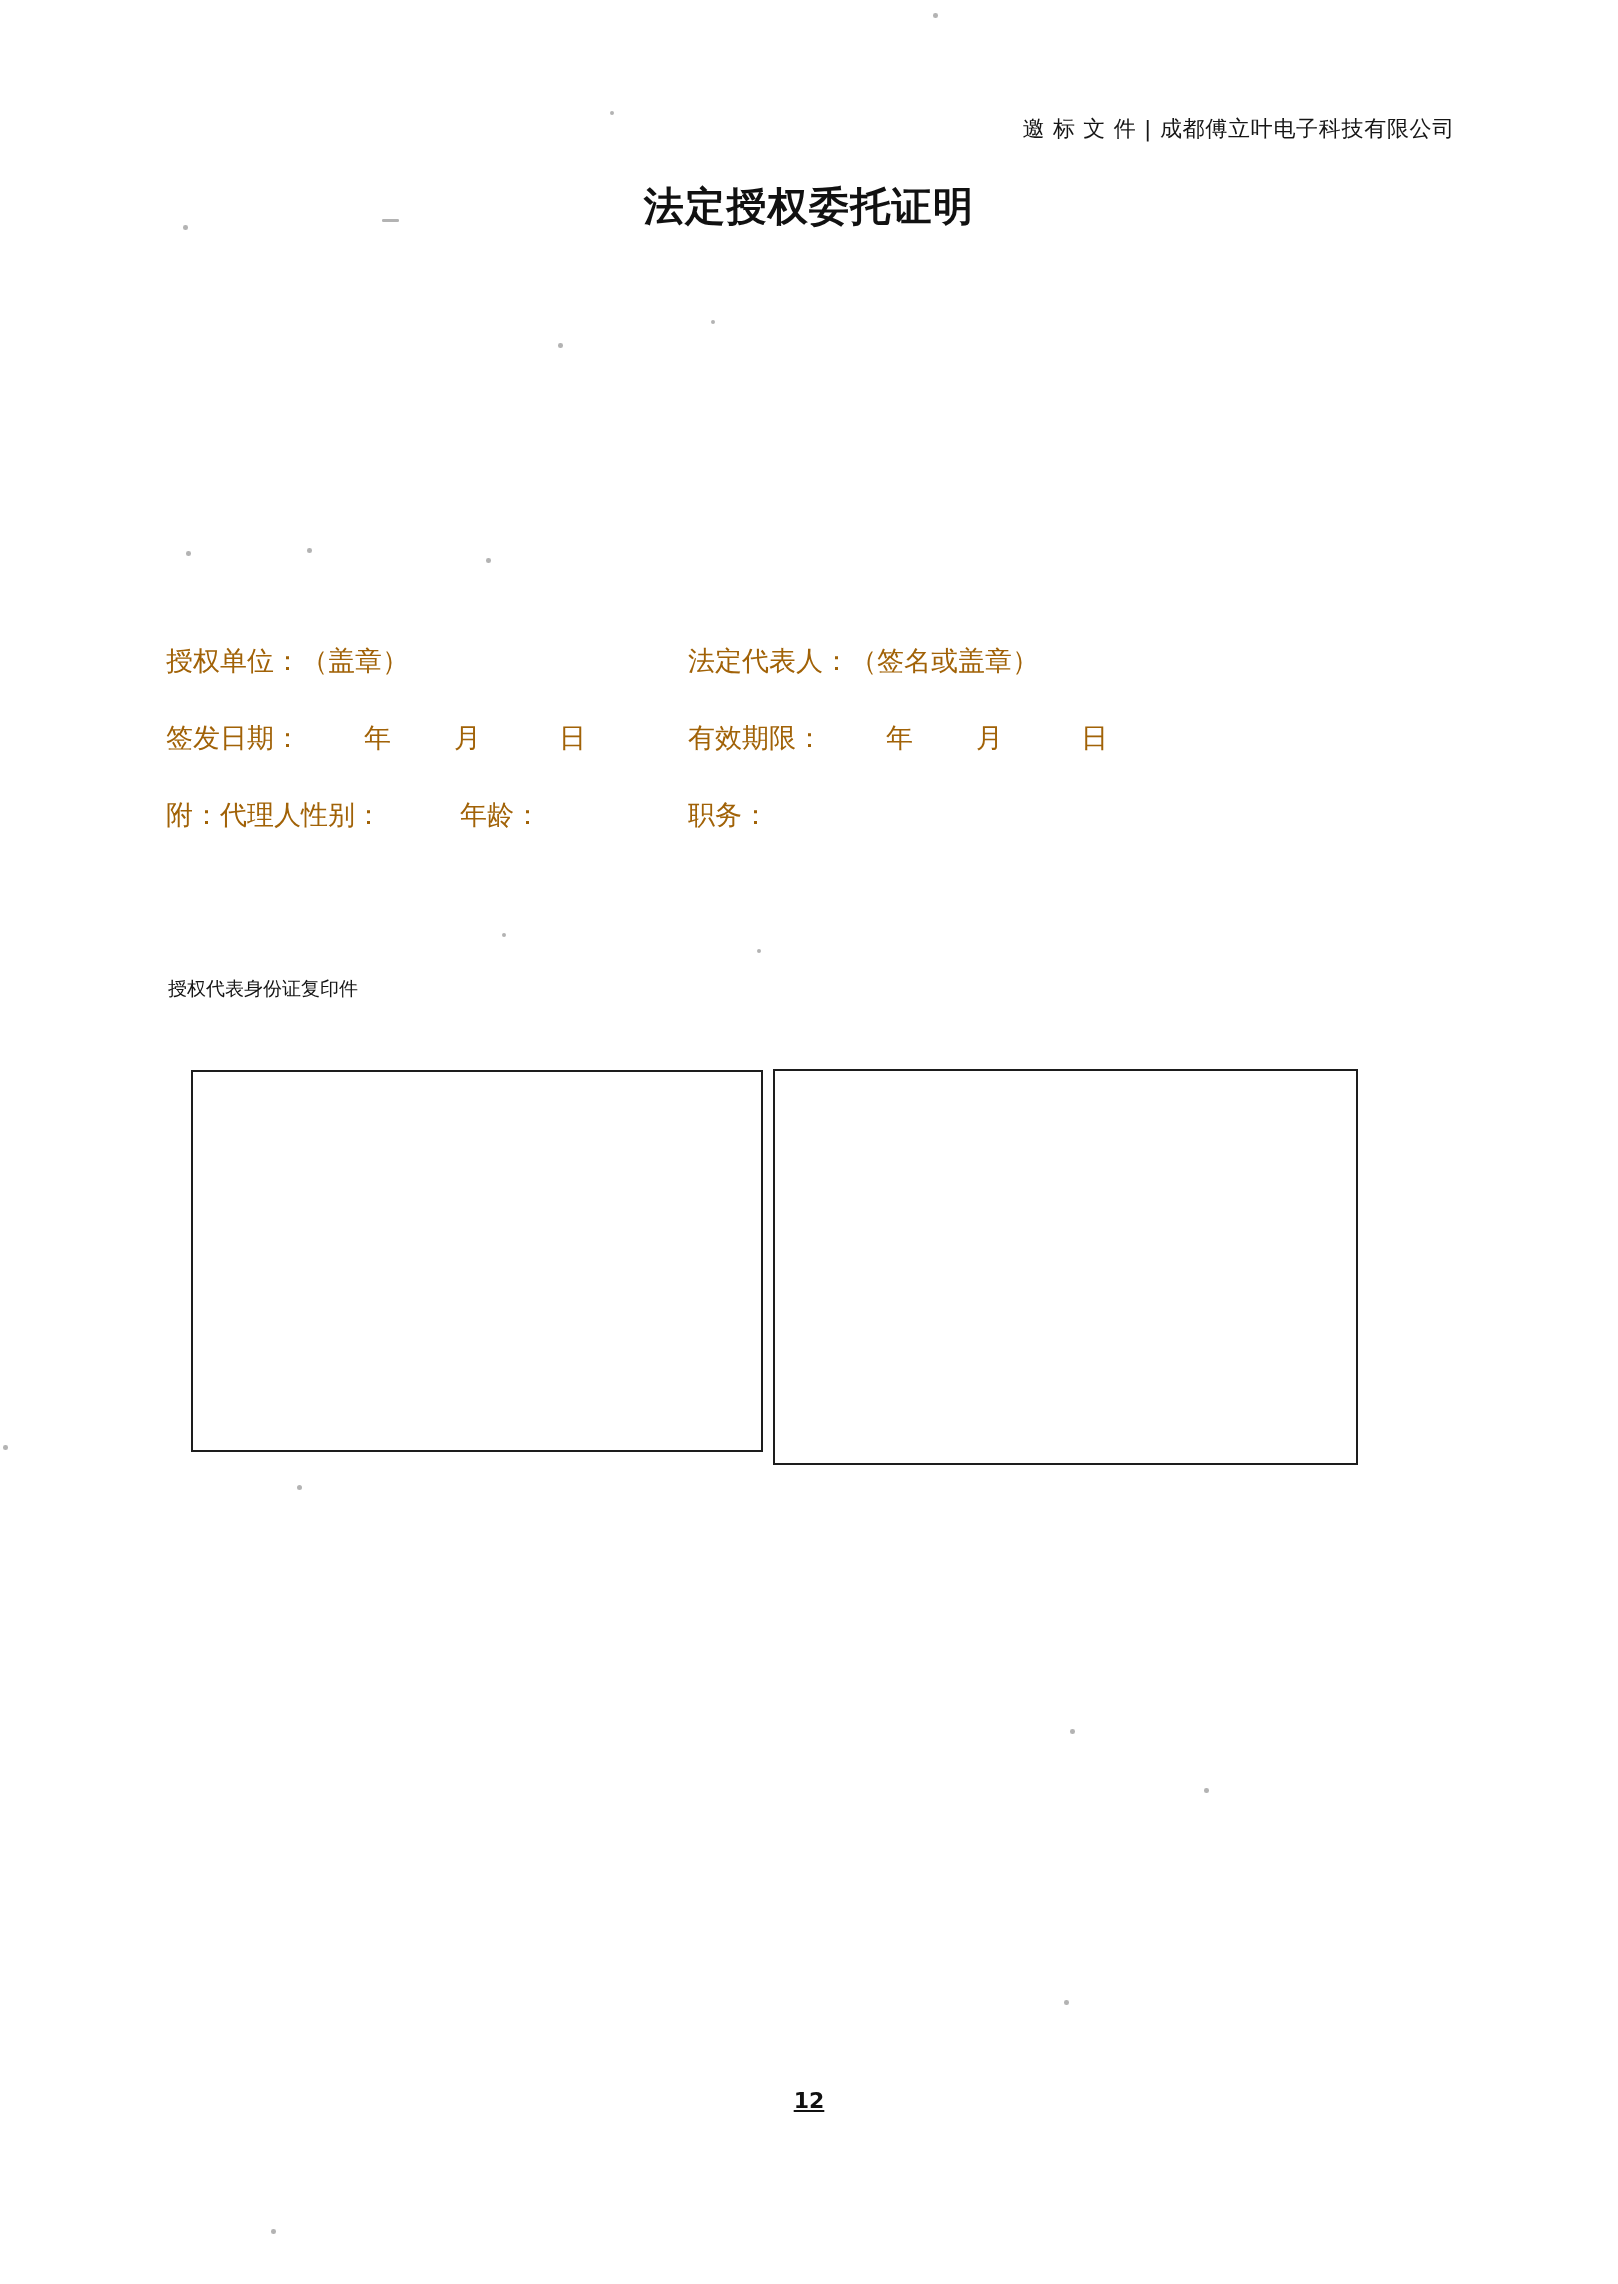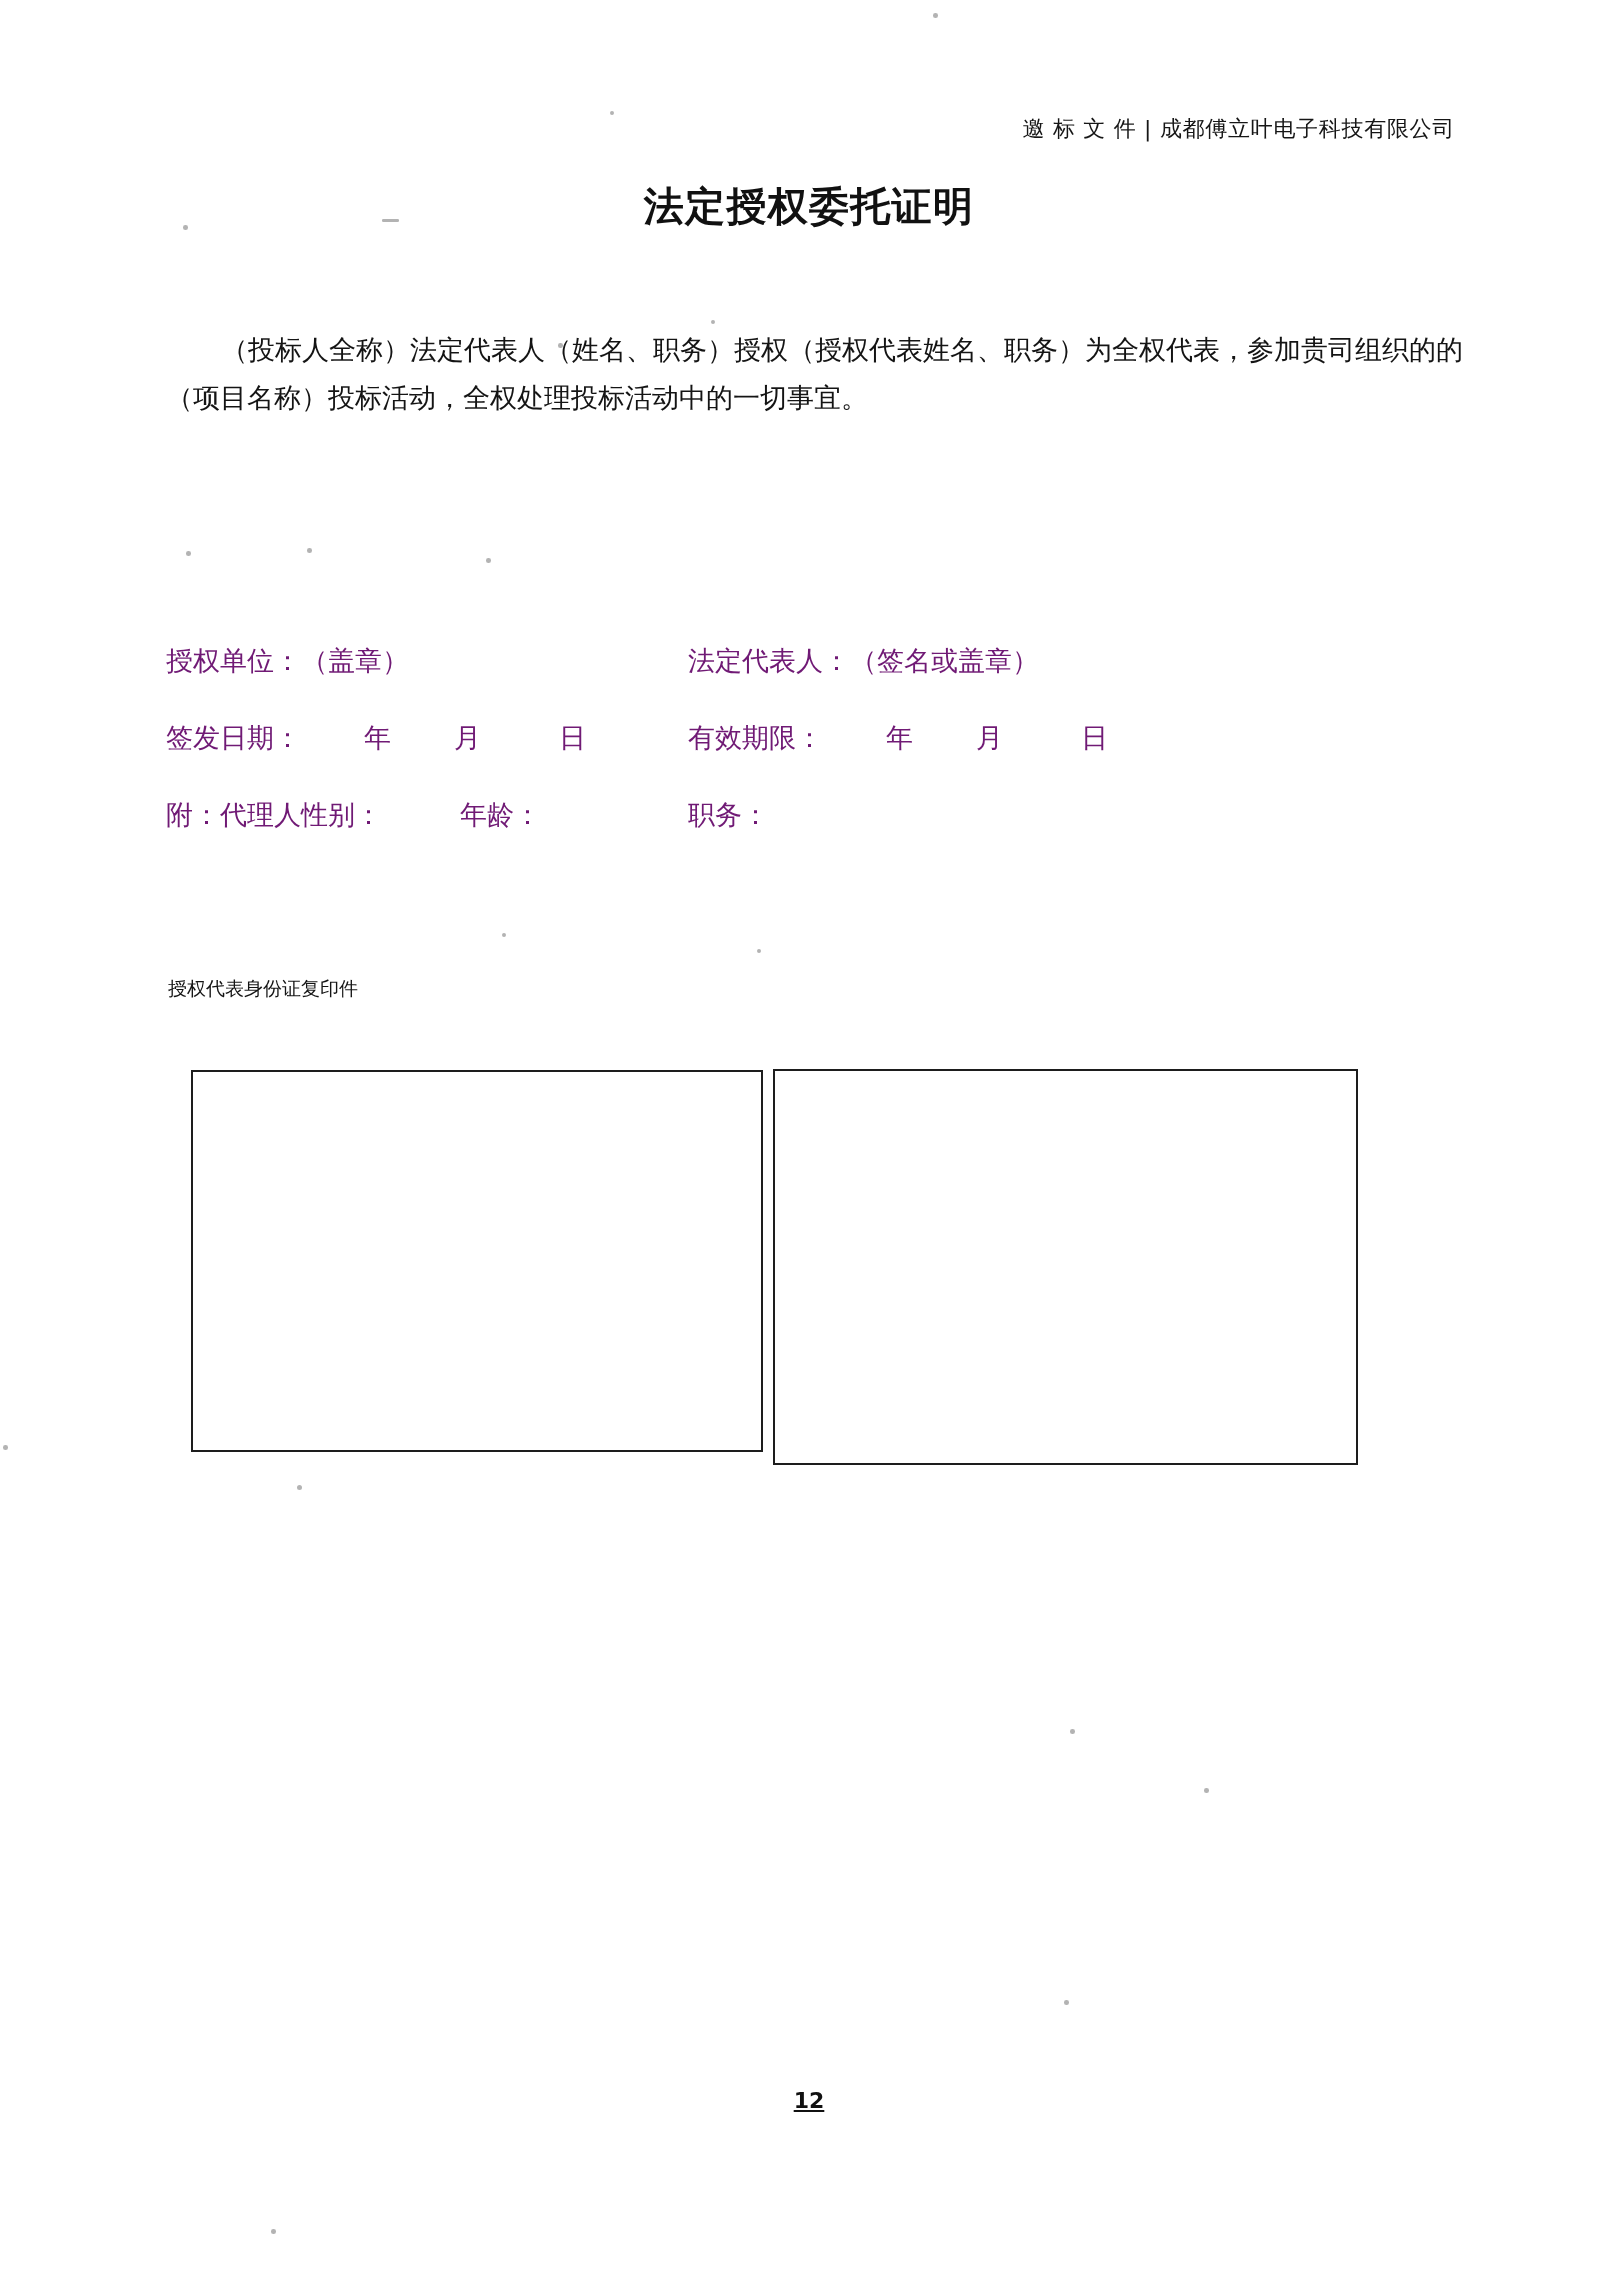--- a/index.html
+++ b/index.html
@@ -63,21 +63,21 @@
     text-indent: 55px;
   }
 
   .sig-block {
     position: absolute;
     top: 643px;
     left: 166px;
     width: 1305px;
     font-size: 27px;
     font-family: "DejaVu Sans", "Liberation Sans", sans-serif;
-    color: #701a75;
+    color: #a16207;
   }
   .sig-row {
     display: flex;
     align-items: baseline;
     height: 77px;
   }
   .sig-col-left {
     width: 522px;
     display: flex;
     align-items: baseline;
@@ -151,21 +151,20 @@
   <div class="speck" style="left:1070px;top:1729px;width:4.6px;height:4.6px;"></div>
   <div class="speck" style="left:1204px;top:1788px;width:4.6px;height:4.6px;"></div>
   <div class="speck" style="left:1064px;top:2000px;width:4.6px;height:4.6px;"></div>
   <div class="speck" style="left:271px;top:2229px;width:4.6px;height:4.6px;"></div>
 
   <div class="header">邀 标 文 件 | 成都傅立叶电子科技有限公司</div>
 
   <div class="doc-title">法定授权委托证明</div>
 
   <div class="body-block">
-    <div class="indent">（投标人全称）法定代表人（姓名、职务）授权（授权代表姓名、职务）为全权代表，参加贵司组织的的（项目名称）投标活动，全权处理投标活动中的一切事宜。</div>
   </div>
 
   <div class="sig-block">
 
     <div class="sig-row">
       <div class="sig-col-left">
         <span>授权单位：（盖章）</span>
       </div>
       <div class="sig-col-right">
         <span>法定代表人：（签名或盖章）</span>

